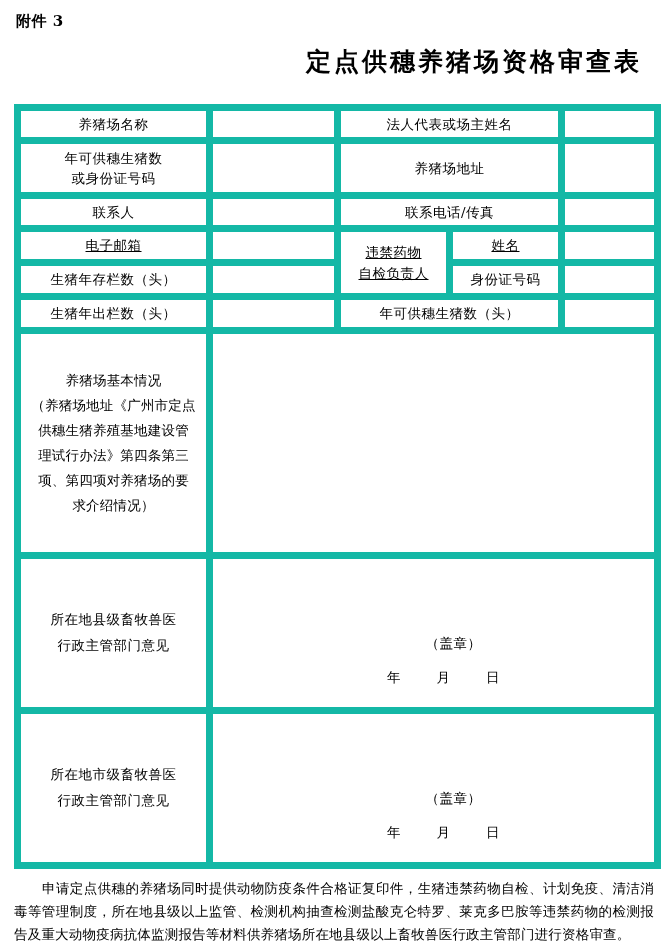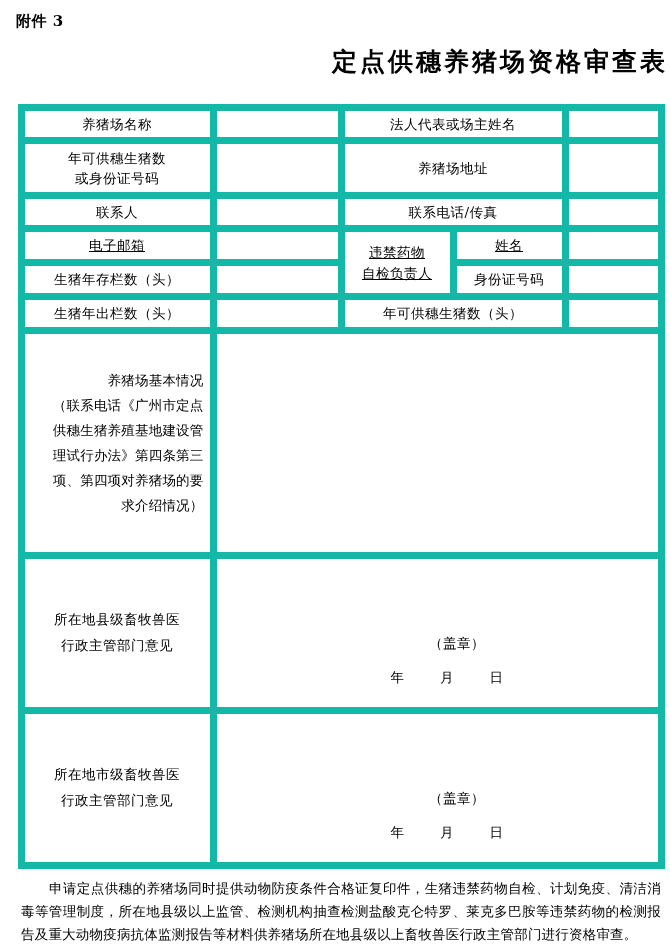--- a/index.html
+++ b/index.html
@@ -12,21 +12,21 @@
     height: 945px;
     font-family: "DejaVu Serif", "Liberation Serif", serif;
     color: #000000;
     position: relative;
     overflow: hidden;
   }
   .page {
     width: 670px;
     height: 945px;
     box-sizing: border-box;
-    padding: 10px 2px 0 14px;
+    padding: 10px 28px 0 14px;
     position: relative;
   }
   .attach-label {
     font-size: 15px;
     font-weight: bold;
     letter-spacing: 0.5px;
     margin: 2px 0 0 2px;
   }
   .doc-title {
     text-align: right;
@@ -63,21 +63,21 @@
   .r5 td { height: 27px; }
   .r6 td { height: 27px; }
 
   .big-cell {
     height: 218px;
     vertical-align: middle;
   }
   .desc-text {
     font-size: 13.5px;
     line-height: 1.85;
-    text-align: right;
+    text-align: center;
     padding: 0 6px;
     letter-spacing: 0.2px;
   }
   .opinion-cell {
     height: 148px;
     vertical-align: middle;
     margin-top: 44px;
   }
   .opinion-label {
     font-size: 13.5px;
@@ -185,21 +185,21 @@
         <td class="label">生猪年出栏数（头）</td>
         <td class="blank"></td>
         <td class="label" colspan="2">年可供穗生猪数（头）</td>
         <td class="blank"></td>
       </tr>
 
       <tr>
         <td class="big-cell">
           <div class="desc-text">
             <div>养猪场基本情况</div>
-            <div>（联系电话《广州市定点</div>
+            <div>（养猪场地址《广州市定点</div>
             <div>供穗生猪养殖基地建设管</div>
             <div>理试行办法》第四条第三</div>
             <div>项、第四项对养猪场的要</div>
             <div>求介绍情况）</div>
           </div>
         </td>
         <td class="blank big-cell" colspan="4"></td>
       </tr>
 
       <tr>

